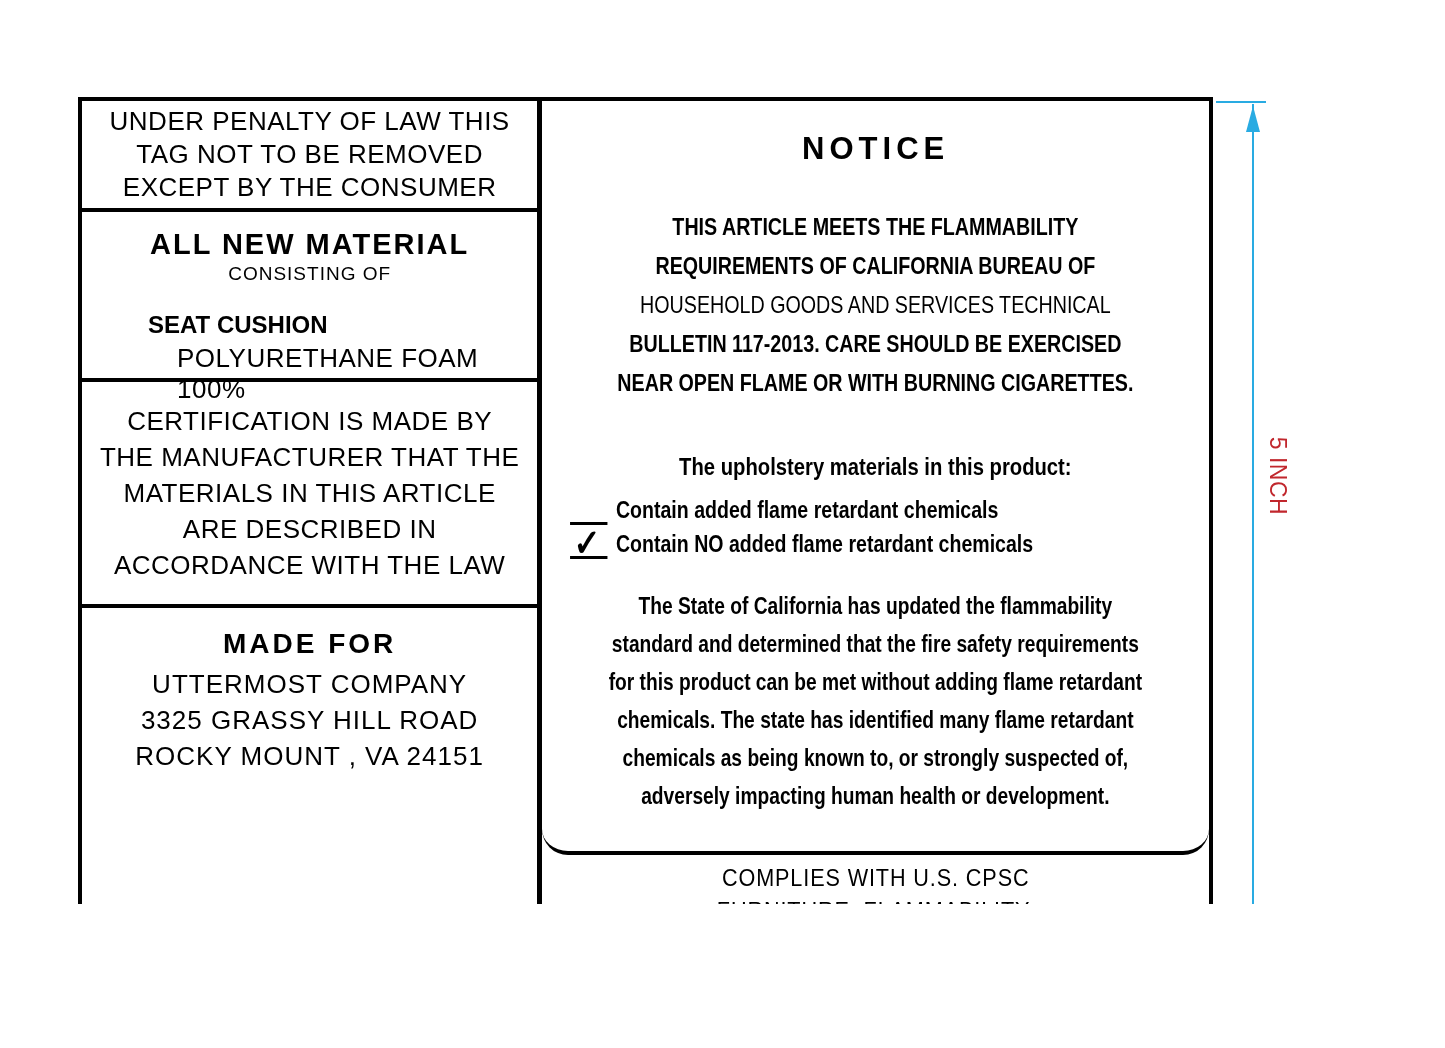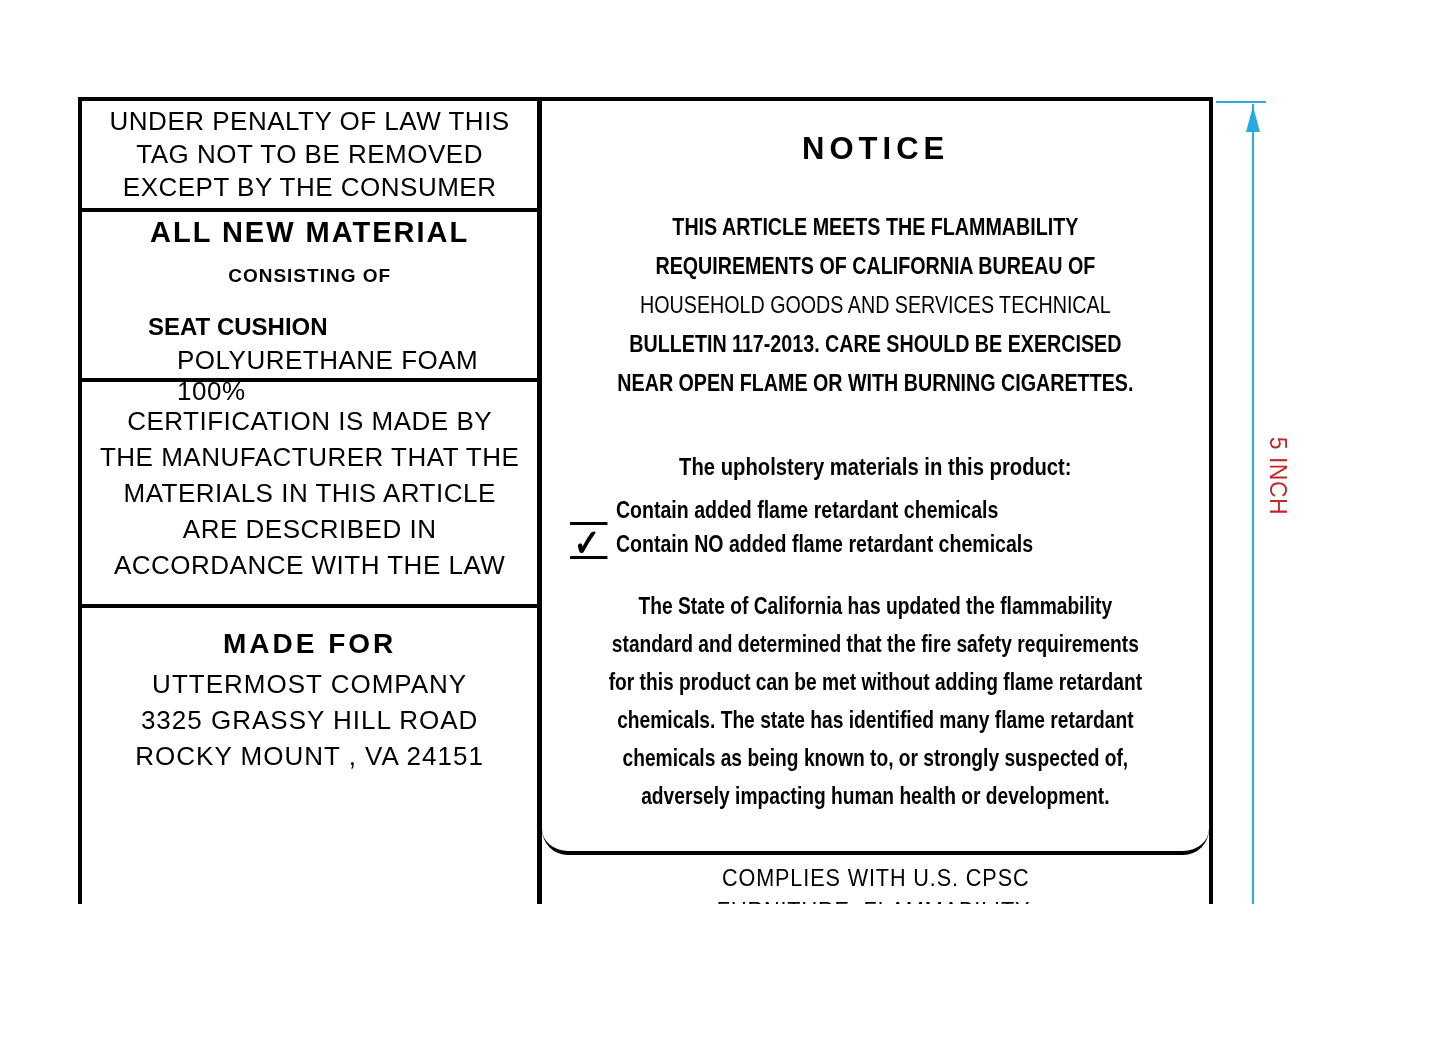--- a/index.html
+++ b/index.html
@@ -20,23 +20,23 @@
   .col-right{flex:1;display:flex;flex-direction:column;}
   .sec{border-bottom:4px solid #000;}
   .sec:last-child{border-bottom:none;}
 
   .ml{white-space:pre;}
 
   
   .s-penalty{height:111px;display:flex;align-items:center;justify-content:center;}
   .penalty-text{font-size:26px;line-height:33px;text-align:center;letter-spacing:.5px;}
 
-  .s-material{height:170px;padding-top:4px;}
+  .s-material{height:170px;padding-top:16px;}
   .mat-title{font-size:29px;font-weight:bold;letter-spacing:2px;text-align:center;}
-  .mat-sub{font-size:19px;font-weight:bold;letter-spacing:1px;text-align:center;margin-top:16px;}
+  .mat-sub{font-size:19px;font-weight:normal;letter-spacing:1px;text-align:center;margin-top:2px;}
   .mat-comp{font-size:24px;font-weight:bold;padding-left:42px;margin-top:26px;margin-left:24px;}
   .mat-content{font-size:26px;padding-left:95px;margin-top:4px;letter-spacing:.5px;}
 
   .s-reg{height:57px;display:flex;align-items:center;justify-content:center;}
   .reg-text{font-size:27px;font-weight:bold;letter-spacing:.5px;}
 
   .s-cert{height:226px;display:flex;align-items:center;justify-content:center;}
   .cert-text{font-size:26px;line-height:36px;text-align:center;letter-spacing:.5px;}
 
   .s-madefor{height:186px;display:flex;flex-direction:column;align-items:center;justify-content:center;}

